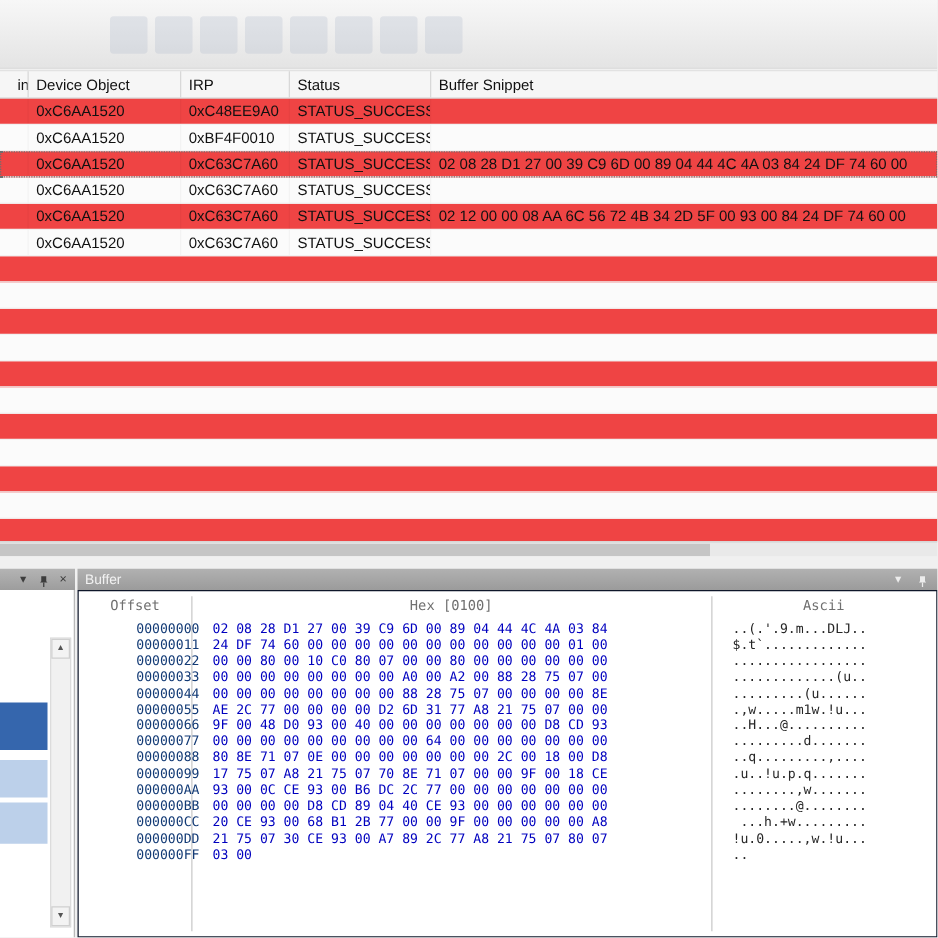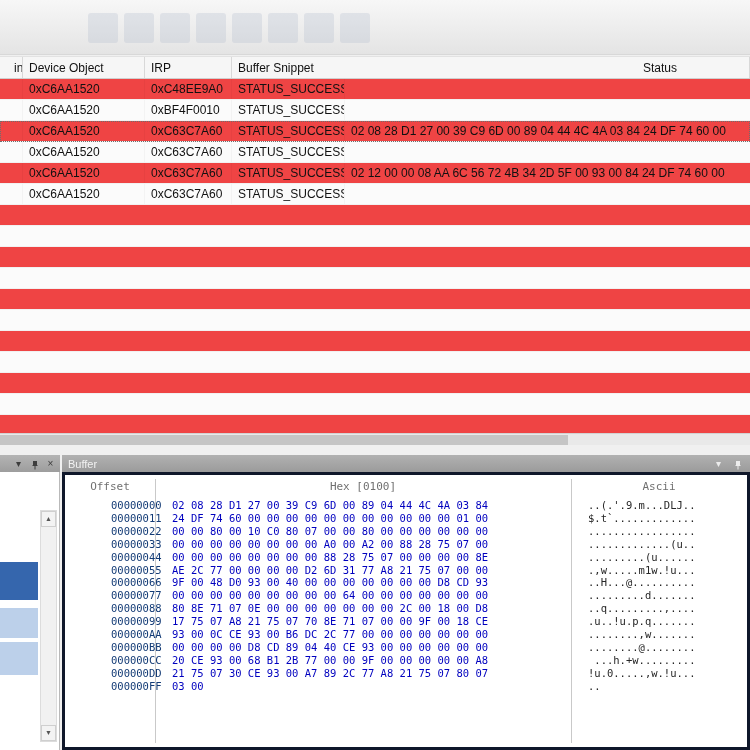--- a/index.html
+++ b/index.html
@@ -58,21 +58,21 @@
   .vup{top:0}.vdn{bottom:0}
 
   
   .bufpanel{position:absolute;left:62px;top:455px;width:688px;height:295px}
   .bufhead{height:17px;background:linear-gradient(#b1b1b1,#9b9b9b);
     color:#f2f2f2;font-size:11px;display:flex;align-items:center;padding:0 6px;gap:6px}
   .bufhead .title{flex:1}
   .bufbtn{width:13px;text-align:center;font-size:10px;color:#ececec;line-height:15px}
   .pin-svg{width:10px;height:10px;display:block;margin:2px auto 0}
   .bufbody{position:absolute;top:17px;left:0;right:0;bottom:0;background:#fff;
-    border:3px solid #0f172a;overflow:hidden}
+    border:1px solid #0f172a;overflow:hidden}
   .hexhead{display:flex;height:22px;align-items:center;
     font-family:"DejaVu Sans Mono",monospace;font-size:11px;color:#707070}
   .hexhead span{text-align:center}
   .hw0{width:90px}.hw1{width:416px}.hw2{flex:1}
   .vline{position:absolute;top:4px;bottom:4px;width:1px;background:#c9c9c9}
   .vl1{left:90px}.vl2{left:506px}
   .hexrows{position:absolute;top:24px;left:9px;right:0;
     font-family:"DejaVu Sans Mono",monospace;font-size:10.5px;line-height:12.9px}
   .hexrow{display:flex;white-space:pre}
   .ho{width:90px;padding-left:37px;color:#123a75}
@@ -94,22 +94,22 @@
       <div class="ghost"></div>
       <div class="ghost"></div>
       <div class="ghost"></div>
     </div>
   </div>
 
   <div class="grid-header">
       <div class="hcell c0">int</div>
       <div class="hcell c1">Device Object</div>
       <div class="hcell c2">IRP</div>
+      <div class="hcell c3">Status</div>
       <div class="hcell c4">Buffer Snippet</div>
-      <div class="hcell c3">Status</div>
     </div>
   <div class="grid-body">
       <div class="trow">
         <div class="tcell c0"></div>
         <div class="tcell c1">0xC6AA1520</div>
         <div class="tcell c2">0xC48EE9A0</div>
         <div class="tcell c3">STATUS_SUCCESS</div>
         <div class="tcell c4"></div>
       </div>
       <div class="trow alt">

